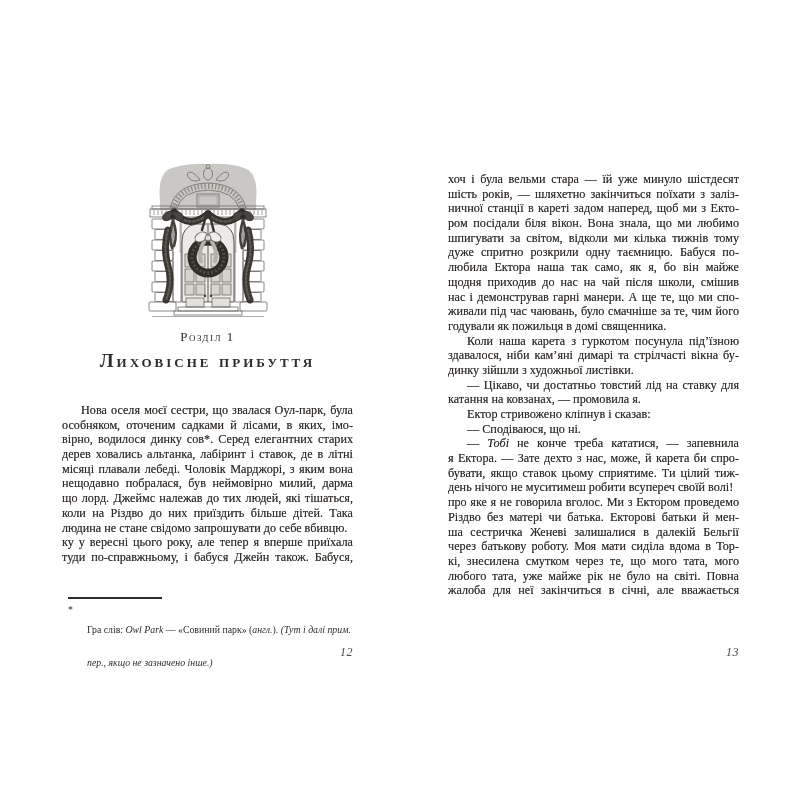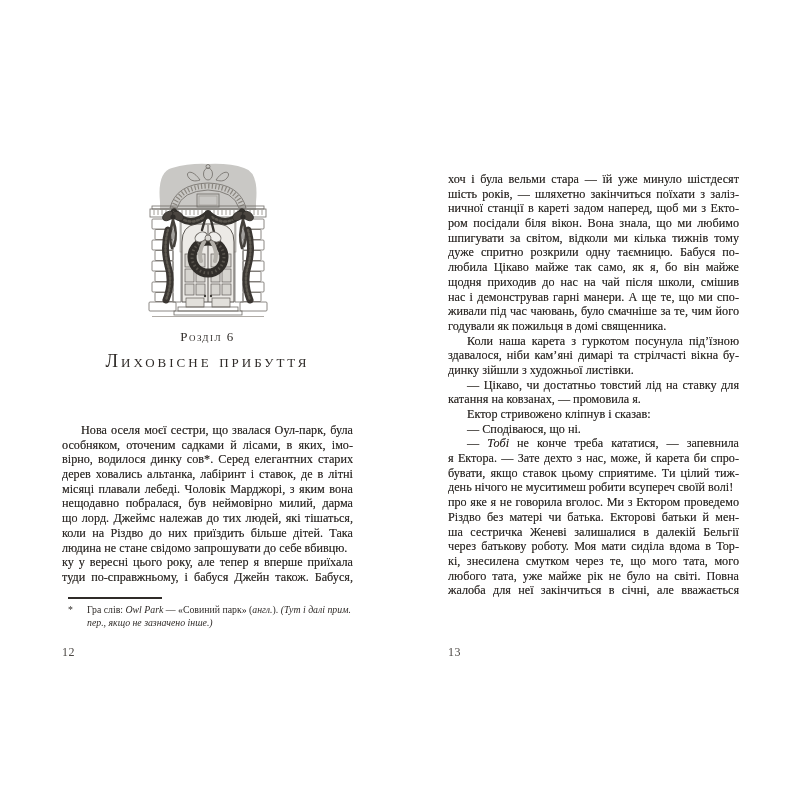--- a/index.html
+++ b/index.html
@@ -5,36 +5,36 @@
   html,body{margin:0;padding:0;}
   body{width:800px;height:800px;background:#ffffff;position:relative;overflow:hidden;
        font-family:"Liberation Serif","DejaVu Serif",serif;color:#2f2b28;}
   .page{position:absolute;top:0;width:291px;height:800px;}
   #left-page{left:62px;}
   #right-page{left:448px;}
   .illo{position:absolute;top:150px;left:50%;margin-left:-64px;width:128px;height:168px;}
   .chapter-label{position:absolute;top:329px;left:0;width:100%;text-align:center;
        font-size:13px;font-variant-caps:small-caps;letter-spacing:1.5px;color:#2f2b28;}
   .chapter-title{position:absolute;top:351px;left:0;width:100%;text-align:center;
-       font-size:18.5px;font-variant-caps:small-caps;letter-spacing:3px;color:#2f2b28;}
+       font-size:18.5px;font-variant-caps:small-caps;letter-spacing:3px;color:#2f2b28;font-weight:bold;}
   .body-text{position:absolute;left:0;width:291px;font-size:12.2px;}
-  #left-page .body-text{top:403px;margin-top:20px;}
+  #left-page .body-text{top:403px;}
   #right-page .body-text{top:172px;}
   .tline{white-space:nowrap;line-height:14.7px;height:14.7px;
        text-align:justify;text-align-last:justify;text-justify:inter-word;
        text-shadow:0 0 .3px rgba(47,43,40,.6);}
   .tline.pend{text-align-last:left;}
   .tline.ind{text-indent:19px;}
   .fn-rule{position:absolute;top:597px;left:6px;width:94px;height:1.7px;background:#2f2b28;}
   .footnote{position:absolute;top:604px;left:6px;width:279px;display:flex;}
   .fn-marker{width:19px;font-size:9.8px;line-height:12.8px;flex:none;}
   .fn-text{flex:1;font-size:9.8px;}
-  .fn-text .tline{line-height:12.8px;height:12.8px;text-shadow:none;}
-  .page-number{position:absolute;top:645px;left:0;width:100%;text-align:left;
-       font-size:12px;letter-spacing:.5px;color:#4c4844;}
+  .fn-text .tline{line-height:12.8px;height:12.8px;text-shadow:none;margin-top:20px;}
+  .page-number{position:absolute;top:645px;left:0;width:100%;text-align:right;
+       font-size:12px;letter-spacing:.5px;color:#4c4844;font-style:italic;}
   svg .ln{stroke:#6f6b66;stroke-width:.8;fill:none;}
 </style>
 </head>
 <body>
 
 <div class="page" id="left-page">
 
   <svg class="illo" viewBox="0 0 128 168" aria-hidden="true">
 
     <g>
@@ -159,21 +159,21 @@
       <circle cx="64" cy="88" r="3" fill="#dcdad5" stroke="#6f6b66" stroke-width=".9"></circle>
     </g>
 
     <g fill="#f0efec">
       <rect x="34" y="157" width="60" height="4" class="ln"></rect>
       <rect x="30" y="161" width="68" height="4" class="ln"></rect>
       <path d="M8,166.5 L120,166.5" stroke="#9a968f" stroke-width=".8"></path>
     </g>
   </svg>
 
-  <div class="chapter-label">Розділ 6</div>
+  <div class="chapter-label">Розділ 1</div>
   <div class="chapter-title">Лиховісне прибуття</div>
 
   <div class="body-text">
       <div class="tline ind">Нова оселя моєї сестри, що звалася Оул-парк, була</div>
       <div class="tline">особняком, оточеним садками й лісами, в яких, імо-</div>
       <div class="tline">вірно, водилося динку сов*. Серед елегантних старих</div>
       <div class="tline">дерев ховались альтанка, лабіринт і ставок, де в літні</div>
       <div class="tline">місяці плавали лебеді. Чоловік Марджорі, з яким вона</div>
       <div class="tline">нещодавно побралася, був неймовірно милий, дарма</div>
       <div class="tline">що лорд. Джеймс належав до тих людей, які тішаться,</div>
@@ -196,21 +196,21 @@
 </div>
 
 <div class="page" id="right-page">
   <div class="body-text">
       <div class="tline">хоч і була вельми стара — їй уже минуло шістдесят</div>
       <div class="tline">шість років, — шляхетно закінчиться поїхати з заліз-</div>
       <div class="tline">ничної станції в кареті задом наперед, щоб ми з Екто-</div>
       <div class="tline">ром посідали біля вікон. Вона знала, що ми любимо</div>
       <div class="tline">шпигувати за світом, відколи ми кілька тижнів тому</div>
       <div class="tline">дуже спритно розкрили одну таємницю. Бабуся по-</div>
-      <div class="tline">любила Цікаво майже так само, як я, бо він майже</div>
+      <div class="tline">любила Ектора наша так само, як я, бо він майже</div>
       <div class="tline">щодня приходив до нас на чай після школи, смішив</div>
       <div class="tline">нас і демонстрував гарні манери. А ще те, що ми спо-</div>
       <div class="tline">живали під час чаювань, було смачніше за те, чим його</div>
       <div class="tline pend">годували як пожильця в домі священника.</div>
       <div class="tline ind">Коли наша карета з гуркотом посунула під’їзною</div>
       <div class="tline">здавалося, ніби кам’яні димарі та стрілчасті вікна бу-</div>
       <div class="tline pend">динку зійшли з художньої листівки.</div>
       <div class="tline ind">— Цікаво, чи достатньо товстий лід на ставку для</div>
       <div class="tline pend">катання на ковзанах, — промовила я.</div>
       <div class="tline ind pend">Ектор стривожено кліпнув і сказав:</div>

